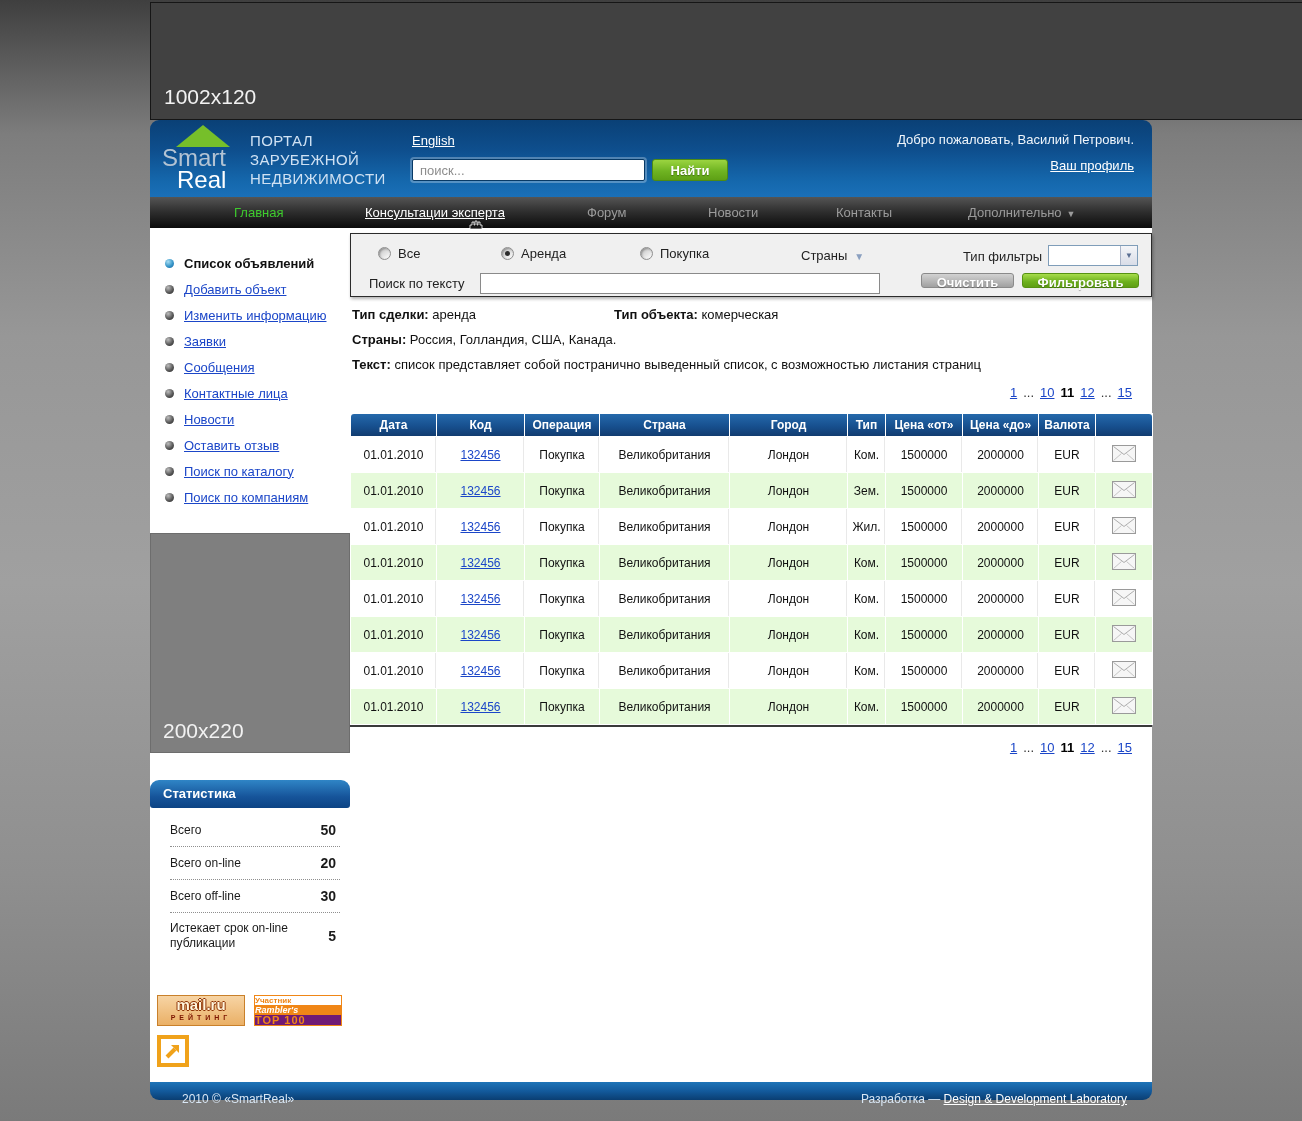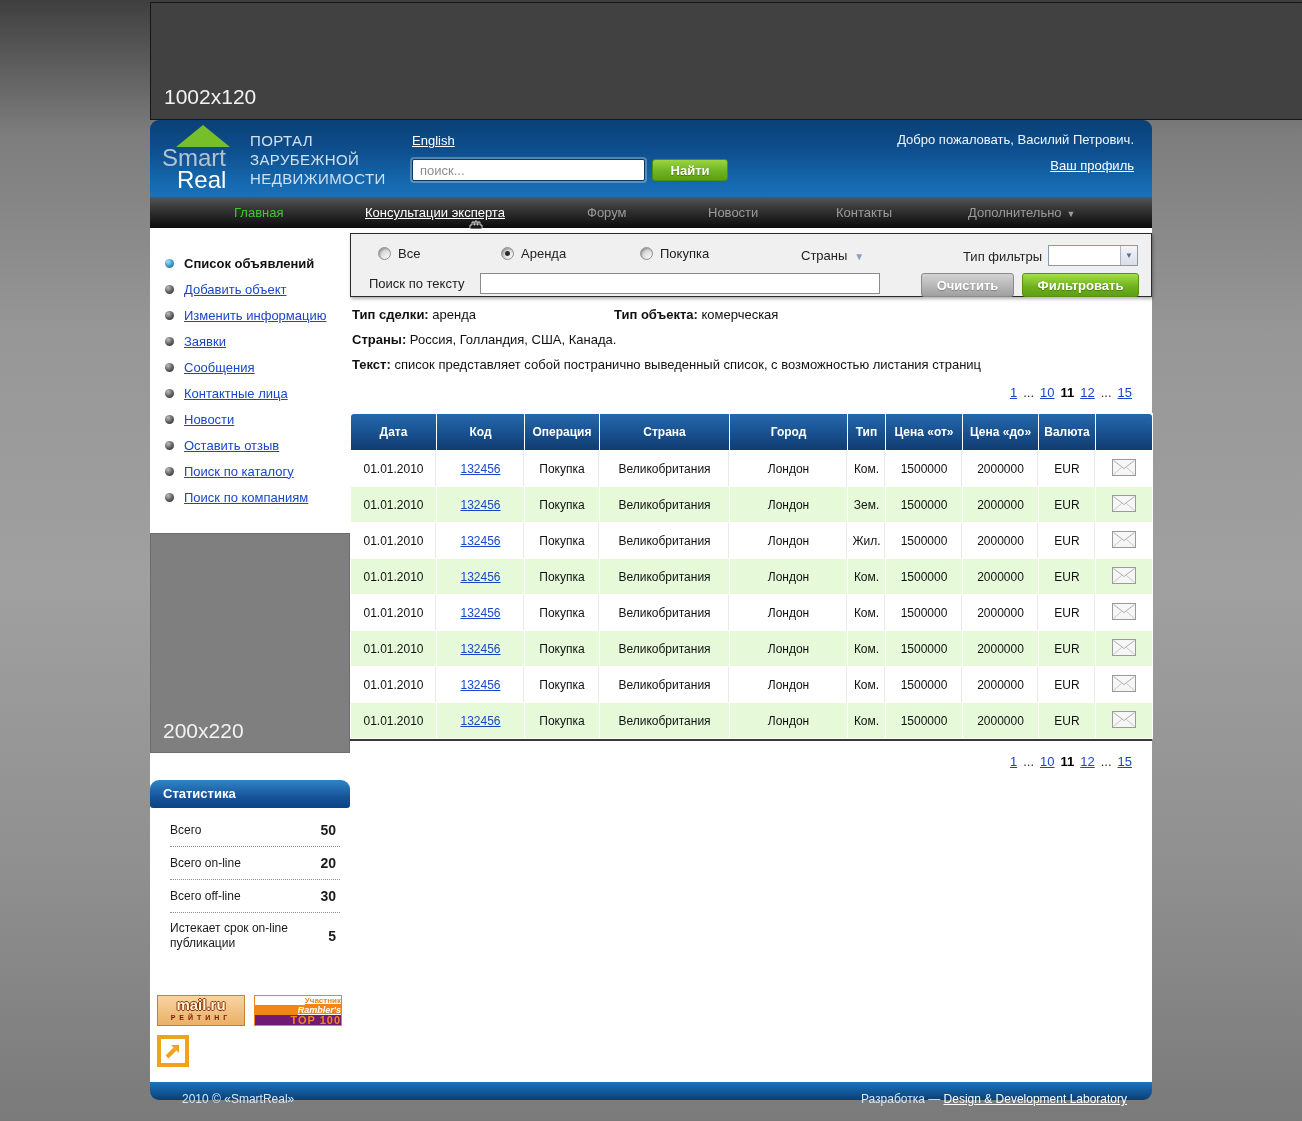--- a/index.html
+++ b/index.html
@@ -74,21 +74,21 @@
   .stat-value { font-weight:bold; font-size:14px; }
 
   
   .badges { margin-top:36px; padding-left:7px; display:flex; gap:9px; }
   .badge-mailru { width:88px; height:31px; border:1px solid #c9802a; background:linear-gradient(180deg,#f7d4a4,#eab066);
     text-align:center; cursor:pointer; }
   .mailru-word { font-size:15px; font-weight:bold; line-height:17px; color:#fff6dd;
     text-shadow:-1px 0 0 #8b2f00, 1px 0 0 #8b2f00, 0 -1px 0 #8b2f00, 0 1px 0 #8b2f00; }
   .mailru-sub { font-size:7px; font-weight:bold; color:#7c1500; letter-spacing:4px; line-height:10px; }
   .badge-rambler { width:88px; height:31px; border:1px solid #f08616; display:flex; flex-direction:column; cursor:pointer; }
-  .badge-rambler .r { flex:1; text-align:right; font-weight:bold;text-decoration:underline; }
+  .badge-rambler .r { flex:1; text-align:left; font-weight:bold; }
   .badge-rambler .r1 { background:#fff; color:#f08616; font-size:8px; line-height:9px; }
   .badge-rambler .r2 { background:#f08616; color:#fff; font-size:9px; line-height:10px; font-style:italic; }
   .badge-rambler .r3 { background:#701a75; color:#f08616; font-size:11px; line-height:10px; letter-spacing:1px; }
   .badge-arrow { margin:9px 0 0 7px; width:32px; height:32px; border:4px solid #f0a21a; background:#fff;
     display:flex; align-items:center; justify-content:center; cursor:pointer; }
 
   
   .filterbox { margin-top:5px; width:802px; height:64px; position:relative;
     background:#f0f0f0; border:1px solid #2b2b2b; box-shadow:1px 2px 3px rgba(0,0,0,.3); }
   .radio-item { position:absolute; top:12px; display:flex; align-items:center; font-size:13px; color:#222; cursor:pointer; }
@@ -102,42 +102,42 @@
   .tri { font-size:10px; color:#8ba0c0; margin-left:7px; }
   .tol { position:absolute; left:612px; top:15px; font-size:13px; color:#222; }
   .objselect { position:absolute; left:697px; top:11px; width:90px; height:21px; background:#fff; border:1px solid #7f9db9;
     cursor:pointer; }
   .sel-btn { position:absolute; right:0; top:0; bottom:0; width:17px; border-left:1px solid #aab4c8;
     background:linear-gradient(180deg,#f4f5f8,#d9dde8); color:#5a6e92; font-size:8px;
     display:flex; align-items:center; justify-content:center; }
   .tsl { position:absolute; left:18px; top:42px; font-size:13px; color:#222; }
   .tsi { position:absolute; left:129px; top:39px; width:400px; height:21px; border:1px solid #8a8a8a; background:#fff;
     font-size:13px; padding:0 5px; font-family:"Liberation Sans",sans-serif; }
-  .btn { position:absolute; top:39px; height:24px; border-radius:3px; color:#fff; font-weight:bold; font-size:13px;
+  .btn { position:absolute; top:39px; height:15px; border-radius:3px; color:#fff; font-weight:bold; font-size:13px;
     font-family:"Liberation Sans",sans-serif; text-shadow:0 1px 1px rgba(0,0,0,.3); cursor:pointer; }
   .btn-clear { left:570px; width:93px; background:linear-gradient(180deg,#d2d2d2,#a0a0a0); border:1px solid #8a8a8a; }
   .btn-filter { left:671px; width:117px; background:linear-gradient(180deg,#a7dd4b,#6cb01c 60%,#5f9f14); border:1px solid #569212; }
 
   
   .af-title { margin:17px 0 0 2px; font-weight:bold; font-size:13px; color:#111; }
   .af-line { margin:10px 0 0 2px; font-size:13px; color:#111; position:relative; }
   .af-line b { font-weight:bold; }
   .af-obj { position:absolute; left:262px; top:0; }
 
   
   .pagination { text-align:right; margin:13px 20px 0 0; font-size:13px; }
   .pagination span, .pagination a { margin-left:6px; }
   .pg-link { color:#1b46c8; text-decoration:underline; cursor:pointer; }
   .pg-current { color:#000; font-weight:bold; }
   .pg-dots { color:#333; }
 
   
   .tablewrap { margin-top:13px; width:802px; border-bottom:2px solid #3a3a3a; }
   table.grid { width:802px; border-collapse:separate; border-spacing:1px; table-layout:fixed; background:#fff; }
-  .grid th { height:36px; color:#fff; font-weight:bold; font-size:12px; text-align:center;
+  .grid th { height:22px; color:#fff; font-weight:bold; font-size:12px; text-align:center;
     background:linear-gradient(180deg,#2569ab 0%,#17508f 55%,#113c70 100%); }
   .grid th:first-child { border-radius:3px 0 0 0; }
   .grid th:last-child { border-radius:0 3px 0 0; }
   .grid td { height:35px; text-align:center; font-size:12px; color:#111; background:#fff;
     box-shadow:inset -1px 0 0 #e9e9e9; }
   .grid td:last-child { box-shadow:none; }
   .grid tr.alt td { background:#e6fada; box-shadow:none; }
   .code-link { color:#1b46c8; text-decoration:underline; cursor:pointer; }
   .env { display:inline-block; cursor:pointer; line-height:0; }
 

